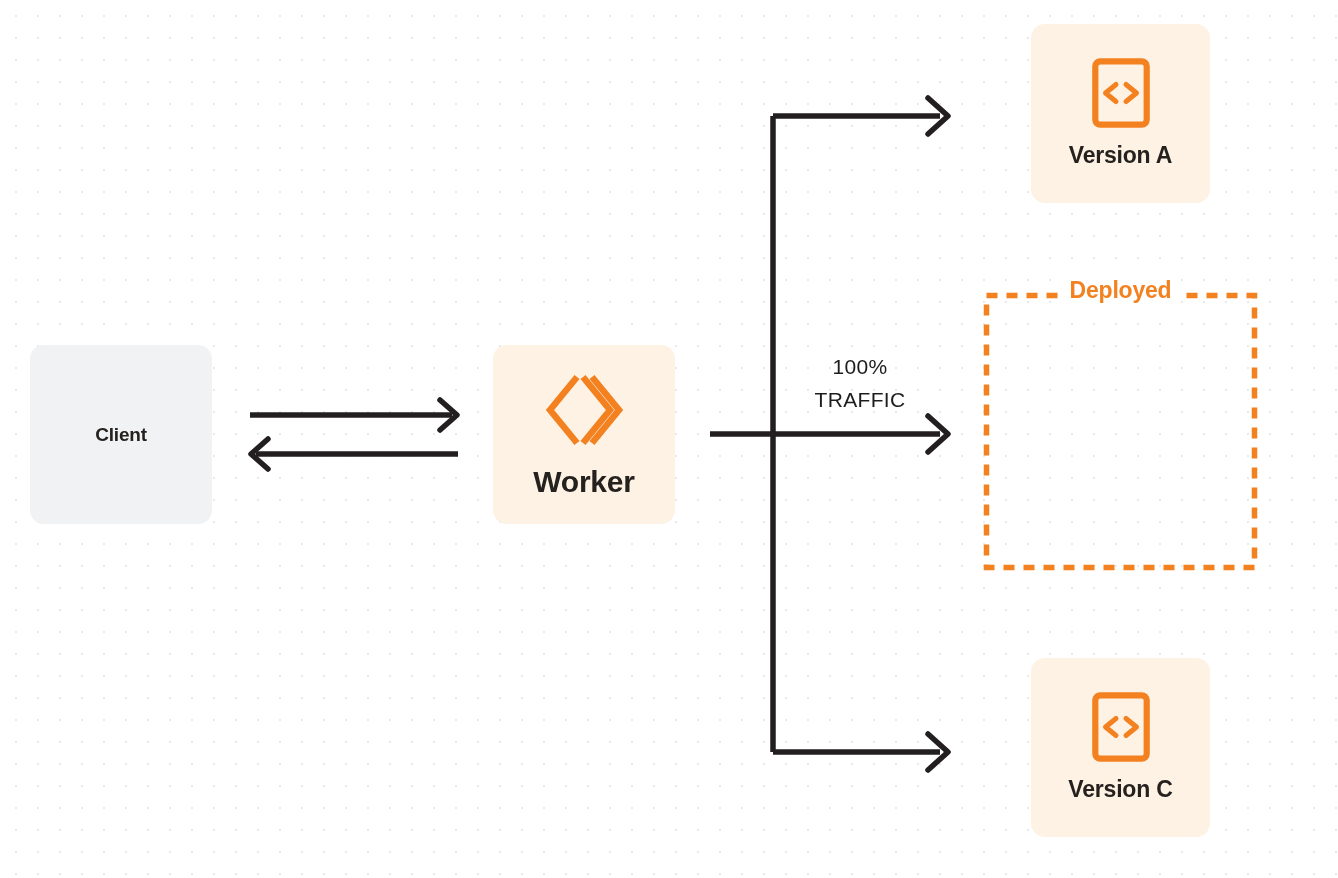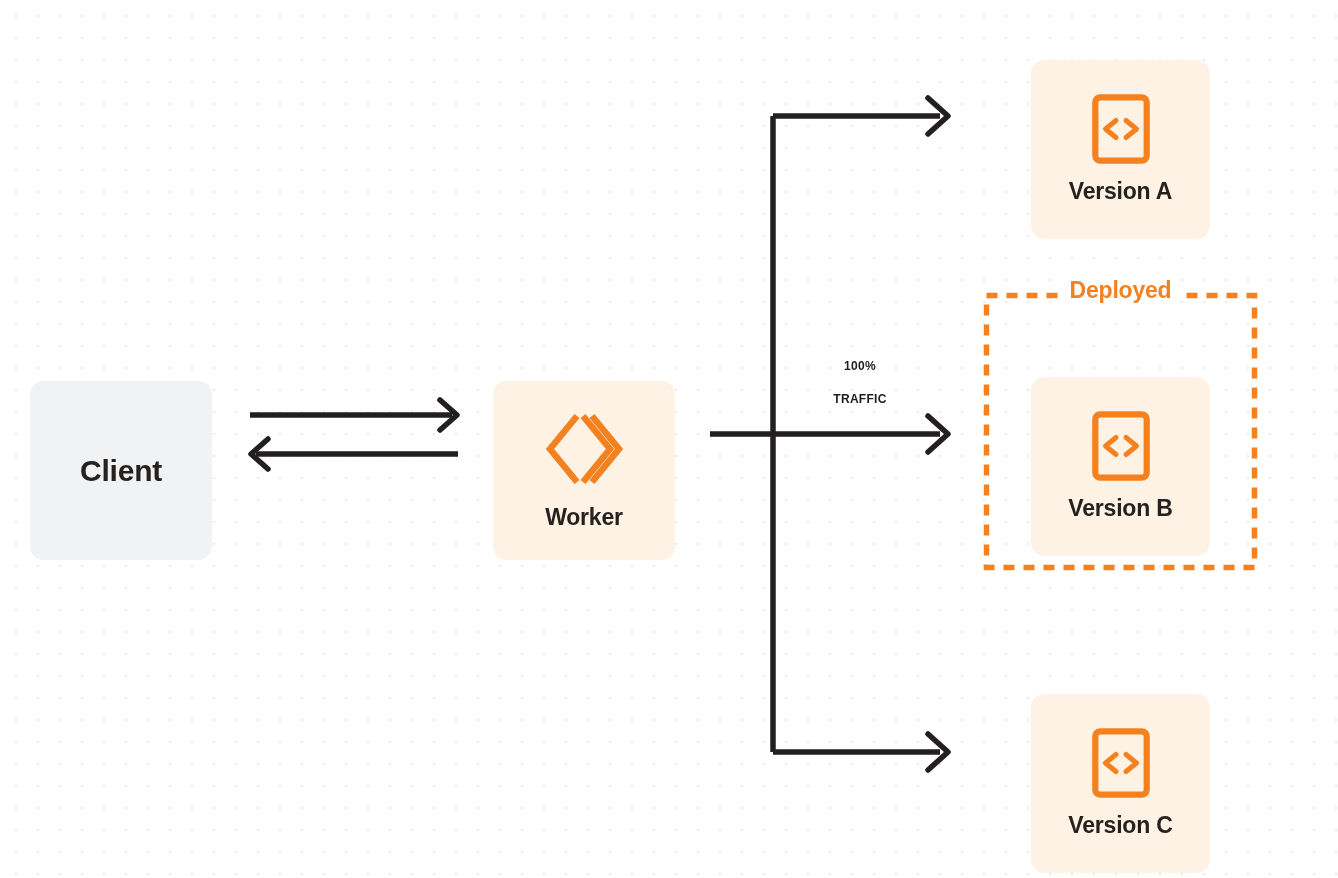--- a/index.html
+++ b/index.html
@@ -26,51 +26,50 @@
 
   
   .node {
     position: absolute;
     box-sizing: border-box;
     display: flex;
     flex-direction: column;
     align-items: center;
     justify-content: center;
     border-radius: 14px;
-    margin-top: 36px;
   }
   .node-label {
     font-weight: bold;
     color: #25211e;
     letter-spacing: -0.2px;
     white-space: nowrap;
   }
 
   
   #client-node {
     left: 30px;
     top: 345px;
     width: 182px;
     height: 179px;
     background-color: #f1f2f3;
   }
   #client-node .node-label {
-    font-size: 30px;
+    font-size: 19px;
   }
 
   
   #worker-node {
     left: 493px;
     top: 345px;
     width: 182px;
     height: 179px;
     background-color: #fdf2e4;
   }
   #worker-node .node-label {
-    font-size: 23px;
+    font-size: 30px;
     margin-top: 16px;
   }
   .worker-logo {
     display: block;
   }
 
   
   .version-node {
     width: 179px;
     height: 179px;
@@ -128,22 +127,22 @@
   }
 
   
   #traffic-label {
     position: absolute;
     left: 792px;
     top: 350px;
     width: 136px;
     text-align: center;
     color: #1d1d1d;
-    font-weight: bold;
-    font-size: 12px;
+    font-weight: normal;
+    font-size: 21px;
     line-height: 33px;
     letter-spacing: 0.3px;
   }
   #traffic-label .traffic-line {
     display: block;
     white-space: nowrap;
   }
 </style>
 </head>
 <body>
@@ -218,30 +217,20 @@
     <span class="node-label">Version A</span>
   </div>
 
   <div id="deployed-group">
     <svg width="273" height="277" xmlns="http://www.w3.org/2000/svg">
       <rect x="2.5" y="2.5" width="268" height="272" fill="none" stroke="#f48120" stroke-width="5.5" stroke-dasharray="11 9" stroke-linecap="butt"></rect>
     </svg>
     <span id="deployed-label">Deployed</span>
   </div>
 
-  <div class="node version-node" id="version-b-node">
-    <svg class="code-icon" width="58" height="70" viewBox="0 0 58 70" xmlns="http://www.w3.org/2000/svg">
-      <rect x="3.3" y="3.3" width="51.4" height="63.4" rx="5" ry="5" fill="none" stroke="#f48120" stroke-width="6.2"></rect>
-      <g fill="none" stroke="#f48120" stroke-width="5" stroke-linecap="round" stroke-linejoin="round">
-        <polyline points="24,26.5 13.5,35 24,43.5"></polyline>
-        <polyline points="34,26.5 44.5,35 34,43.5"></polyline>
-      </g>
-    </svg>
-    <span class="node-label">Version B</span>
-  </div>
 
   <div class="node version-node" id="version-c-node">
     <svg class="code-icon" width="58" height="70" viewBox="0 0 58 70" xmlns="http://www.w3.org/2000/svg">
       <rect x="3.3" y="3.3" width="51.4" height="63.4" rx="5" ry="5" fill="none" stroke="#f48120" stroke-width="6.2"></rect>
       <g fill="none" stroke="#f48120" stroke-width="5" stroke-linecap="round" stroke-linejoin="round">
         <polyline points="24,26.5 13.5,35 24,43.5"></polyline>
         <polyline points="34,26.5 44.5,35 34,43.5"></polyline>
       </g>
     </svg>
     <span class="node-label">Version C</span>

